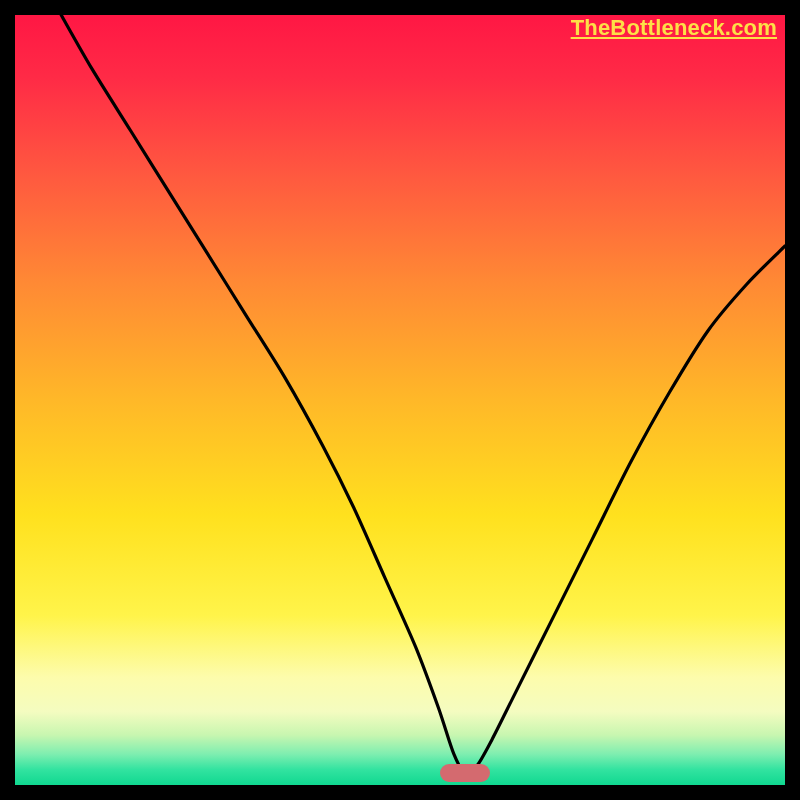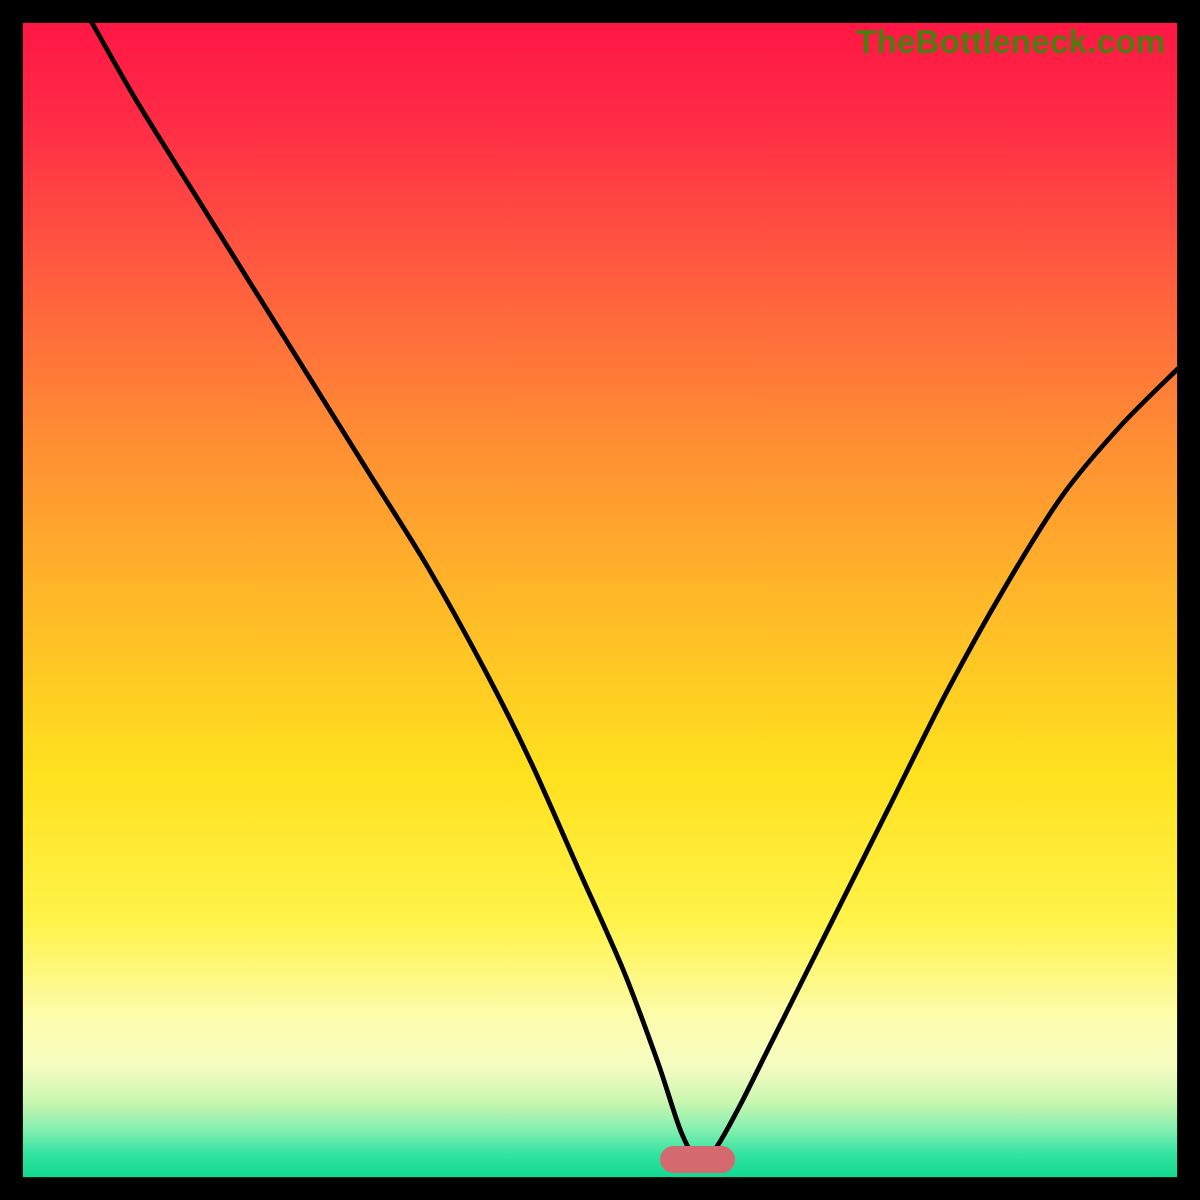--- a/index.html
+++ b/index.html
@@ -34,23 +34,24 @@
     position: absolute;
     left: 0; top: 0;
     width: 100%; height: 100%;
   }
   .watermark {
     position: absolute;
     top: 0;
     right: 8px;
     font-size: 22px;
     font-weight: 600;
-    color: #4d7c0f;
+    color: #fde047;
     letter-spacing: 0.2px;
     user-select: none;
+    text-decoration: underline;
   }
   .marker {
     position: absolute;
     width: 50px;
     height: 18px;
     border-radius: 9px;
     transform: translate(-50%, -50%);
   }
 </style>
 </head>

